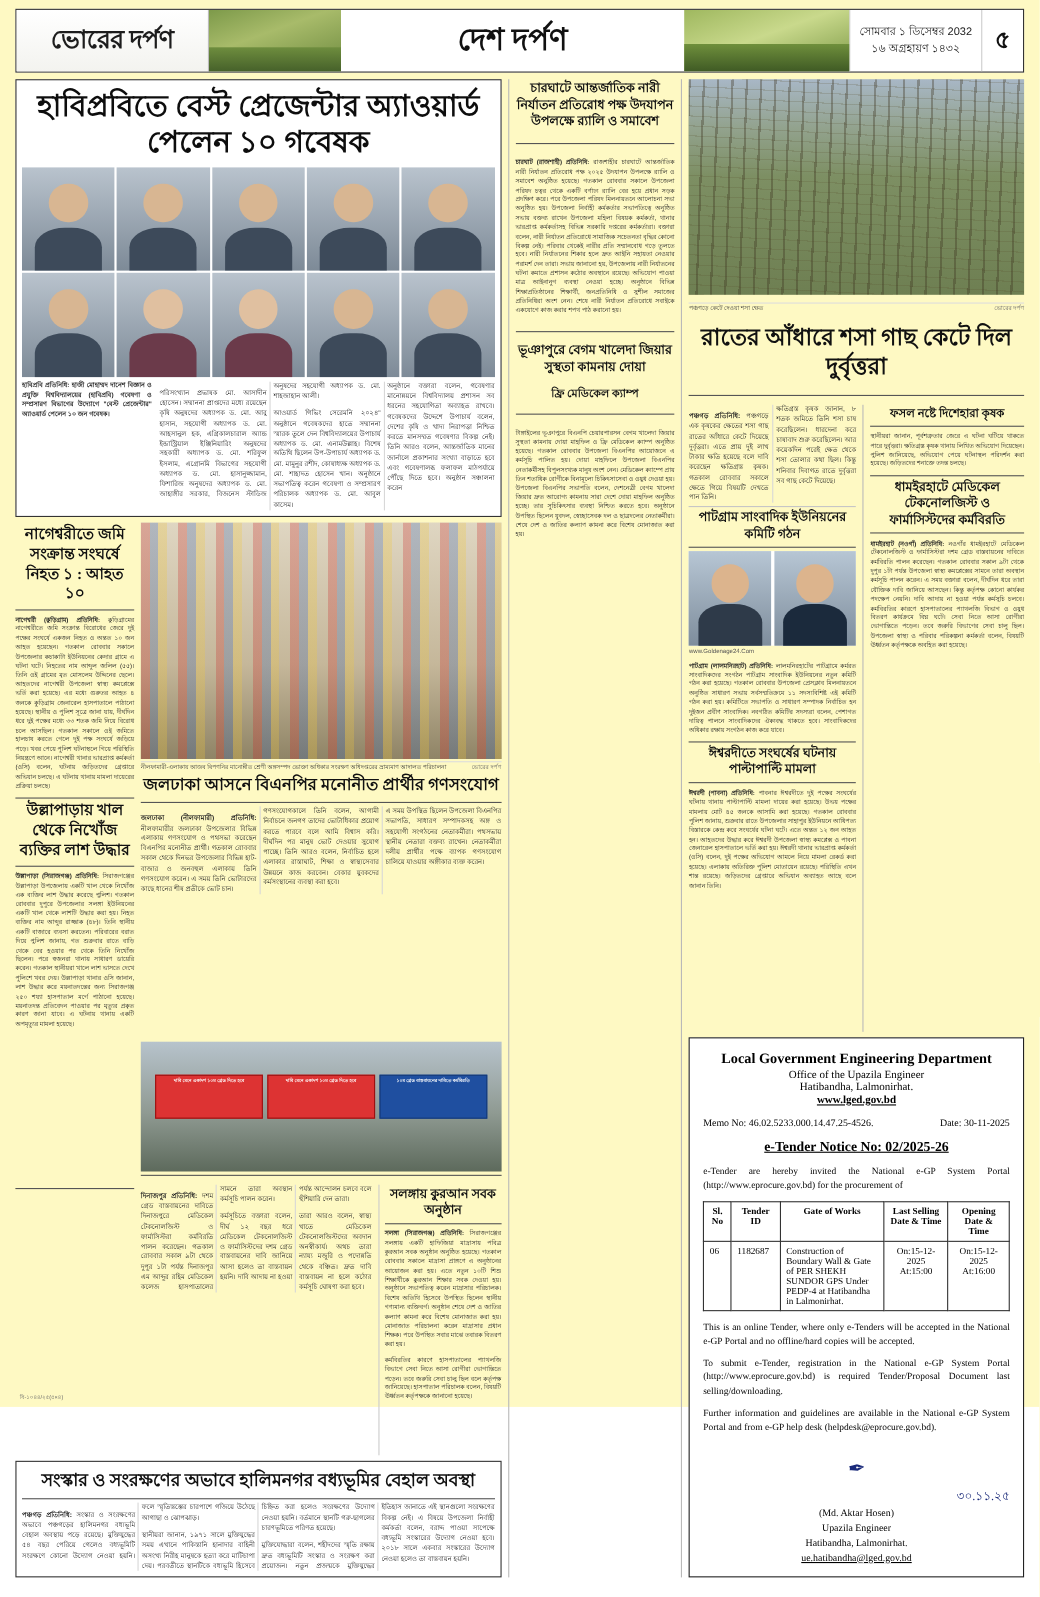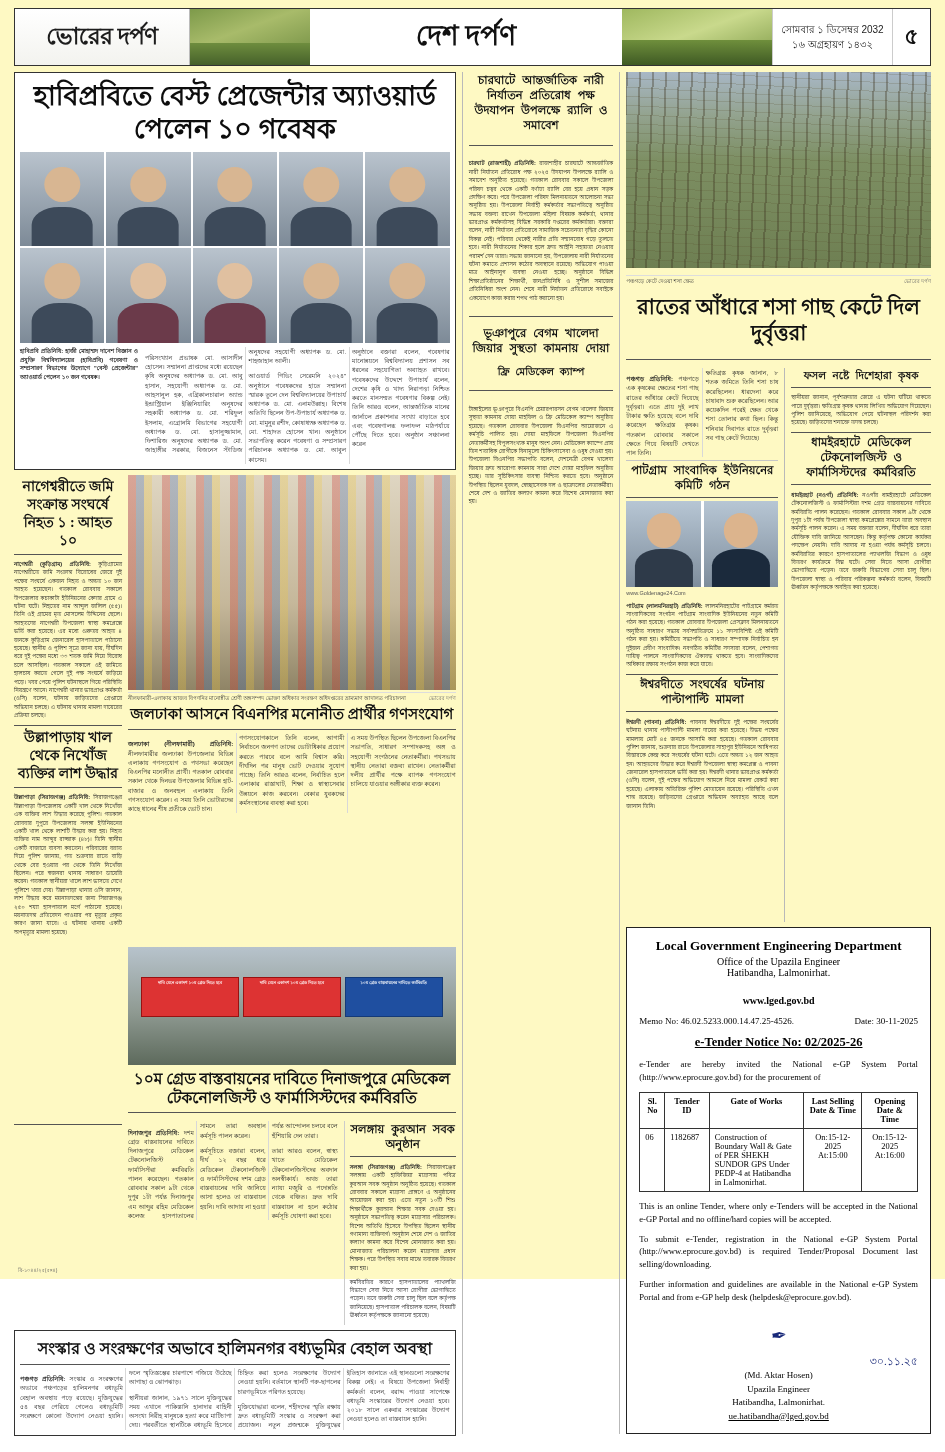--- a/index.html
+++ b/index.html
@@ -131,21 +131,21 @@
   }
   h3.headline {
     font-family: "Liberation Serif", serif;
     font-size: 14px;
     line-height: 1.28;
     margin: 3px 0 4px 0;
     text-align: center;
     font-weight: bold;
   }
   h4.headline {
-    font-family: Liberation Mono, monospace;
+    font-family: Liberation Serif, serif;
     font-size: 11.5px;
     line-height: 1.3;
     margin: 2px 0 3px 0;
     text-align: center;
     font-weight: bold;
   }
 
   .body-text {
     font-size: 6.1px;
     line-height: 1.52;
@@ -267,21 +267,21 @@
     border: 1px solid #222;
     padding: 10px 12px;
     background: #fff;
     font-family: "Liberation Serif", serif;
     color: #000;
   }
   .tender .t-head { text-align: center; }
   .tender .t-dept { font-size: 13px; font-weight: bold; }
   .tender .t-office { font-size: 10px; margin-top: 2px; }
   .tender .t-addr { font-size: 10px; }
-  .tender .t-web { font-size: 10px; font-weight: bold; margin-top: 17px; }
+  .tender .t-web { font-size: 10px; font-weight: bold; margin-top: 1px; text-decoration: underline; }
   .t-memo {
     display: flex; justify-content: space-between;
     font-size: 9px; margin-top: 10px;
   }
   .t-notice {
     text-align: center; font-weight: bold; font-size: 12.5px;
     text-decoration: underline; margin: 9px 0 8px 0;
   }
   .t-para { font-size: 8.6px; line-height: 1.5; text-align: justify; }
   table.t-table {
@@ -402,21 +402,20 @@
       <div style="display:flex; gap:6px;">
         <div style="width:108px;"></div>
         <div style="flex:1;">
           <div class="photo photo-rally" style="height:118px;">
             <div class="banner-row">
               <div class="banner red">দাবি মেনে একাদশ ১০ম গ্রেড দিতে হবে</div>
               <div class="banner red">দাবি মেনে একাদশ ১০ম গ্রেড দিতে হবে</div>
               <div class="banner blue">১০ম গ্রেড বাস্তবায়নের দাবিতে কর্মবিরতি</div>
             </div>
           </div>
-          <h2 class="headline" style="font-size:15.5px; margin-top:4px;">১০ম গ্রেড বাস্তবায়নের দাবিতে দিনাজপুরে মেডিকেল টেকনোলজিস্ট ও ফার্মাসিস্টদের কর্মবিরতি</h2>
           <div class="divider"></div>
         </div>
       </div>
 
       <div style="display:flex; gap:6px; flex:1;">
         <div style="width:108px;">
           <div class="divider"></div>
         </div>
         <div style="flex:1; display:flex; gap:6px;">
           <div style="flex:1;">

